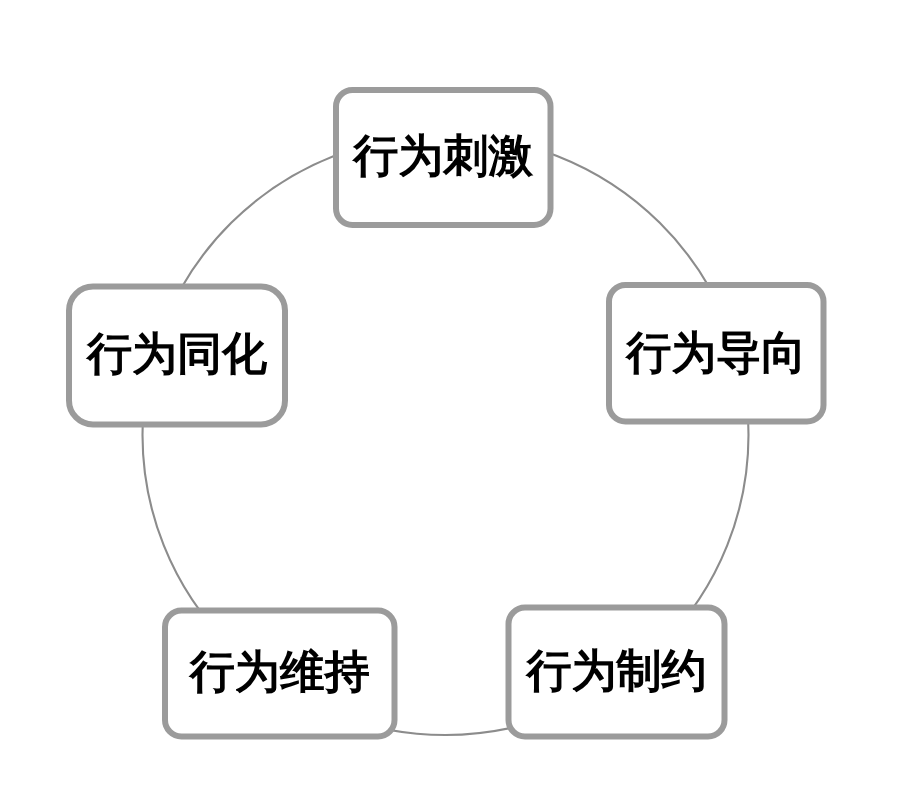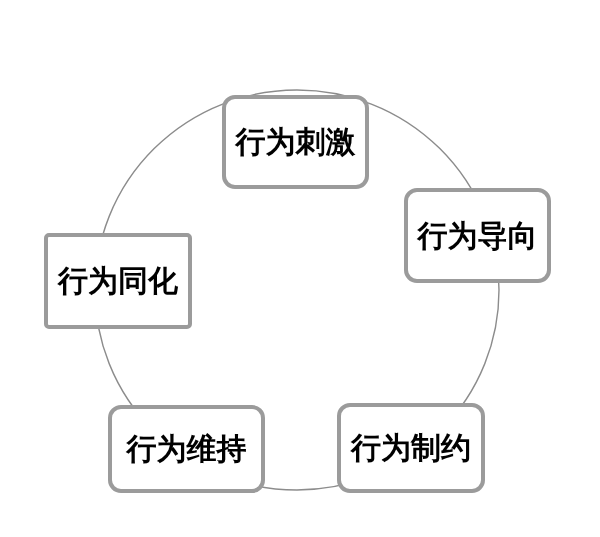--- a/index.html
+++ b/index.html
@@ -38,21 +38,21 @@
   .node-label {
     font-family: "DejaVu Serif", serif;
     font-weight: bold;
     font-size: 30px;
     line-height: 1;
     color: #000000;
     letter-spacing: 0px;
     white-space: nowrap;
   }
   
-  #node-stimulus  { left: 222px; top: 58px;  width: 147px; height: 94px; margin-top: 37px; }
+  #node-stimulus  { left: 222px; top: 58px;  width: 147px; height: 94px; }
   #node-guidance  { left: 404px; top: 188px; width: 147px; height: 95px; }
   #node-restraint { left: 337px; top: 403px; width: 148px; height: 90px; }
   #node-maintain  { left: 108px; top: 405px; width: 157px; height: 88px; }
   #node-assimilate{ left: 44px;  top: 189px; width: 148px; height: 96px; }
 </style>
 </head>
 <body>
 
 <div id="diagram-canvas" style="background: rgb(255, 255, 255);">
 
@@ -69,17 +69,17 @@
   </div>
 
   <div class="node-box" id="node-restraint" style="border-color: rgb(155, 155, 155); background: rgb(255, 255, 255); border-width: 4px; border-radius: 13px;">
     <span class="node-label" style="color: rgb(0, 0, 0);">行为制约</span>
   </div>
 
   <div class="node-box" id="node-maintain" style="border-color: rgb(155, 155, 155); background: rgb(255, 255, 255); border-width: 4px; border-radius: 13px;">
     <span class="node-label" style="color: rgb(0, 0, 0); font-family: Liberation Serif, serif;">行为维持</span>
   </div>
 
-  <div class="node-box" id="node-assimilate" style="border-color: rgb(155, 155, 155); background: rgb(255, 255, 255); border-width: 4px; border-radius: 5px; margin-top: 44px;">
+  <div class="node-box" id="node-assimilate" style="border-color: rgb(155, 155, 155); background: rgb(255, 255, 255); border-width: 4px; border-radius: 18px;">
     <span class="node-label" style="color: rgb(0, 0, 0);">行为同化</span>
   </div>
 
 </div>
 
 </body></html>

